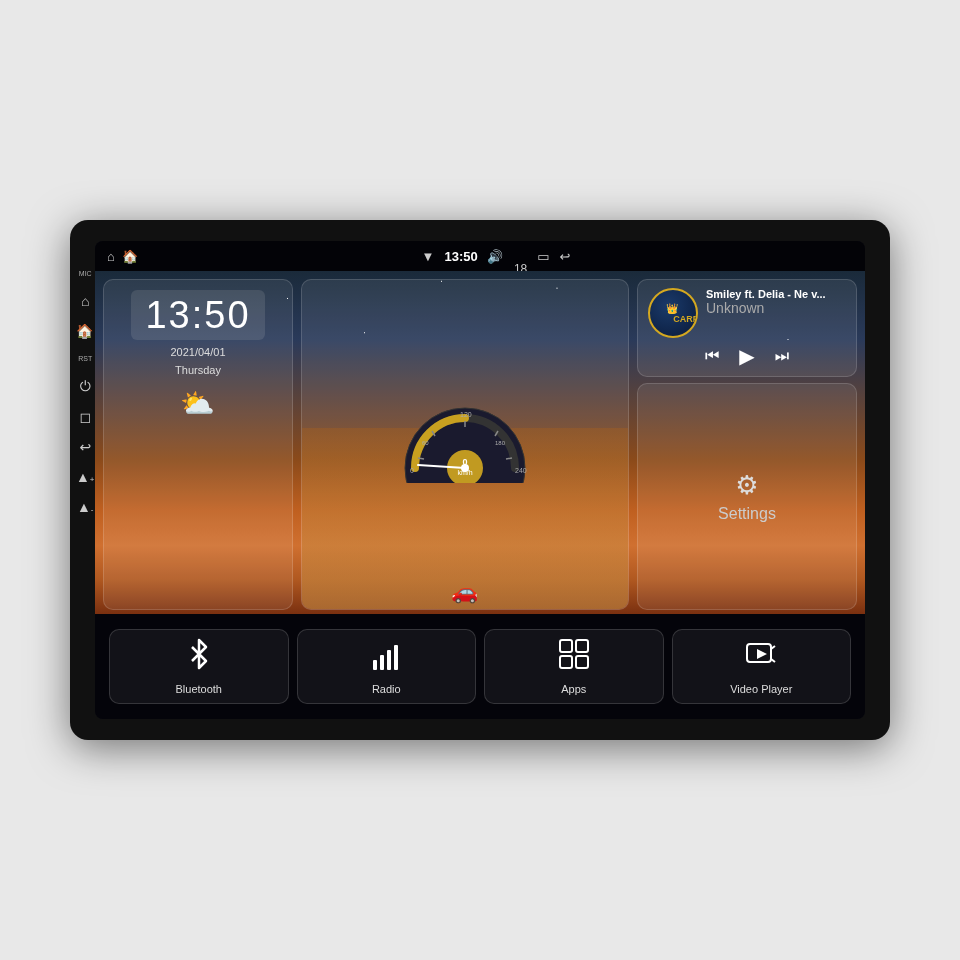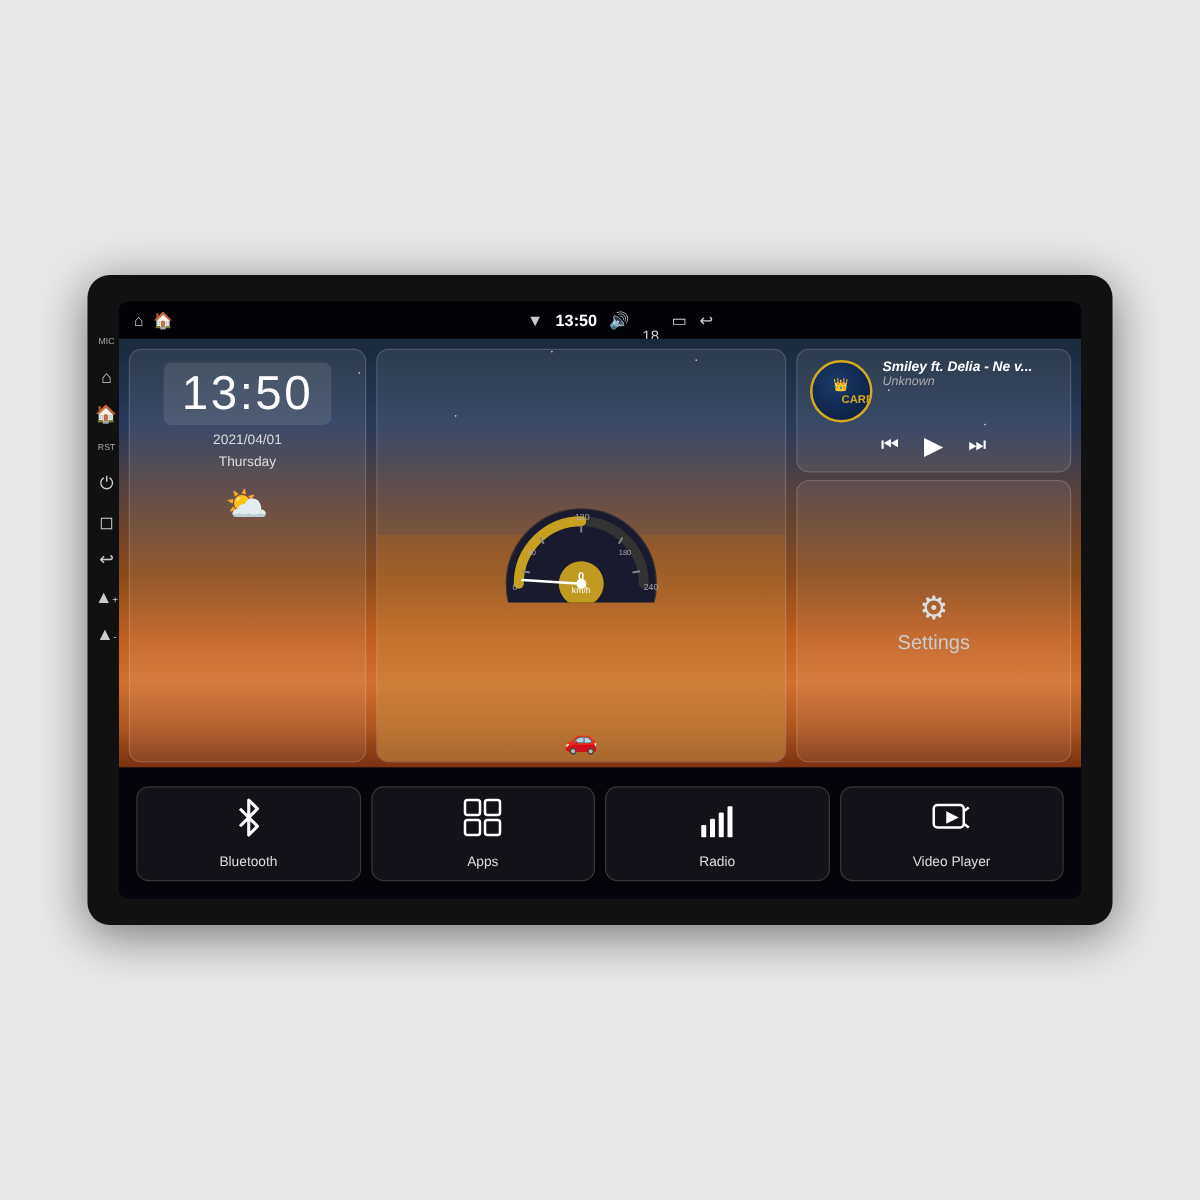--- a/index.html
+++ b/index.html
@@ -249,35 +249,34 @@
     .logo-text {
       color: #d4a820;
       font-size: 9px;
       font-weight: bold;
       text-align: center;
       margin-left: 32px;
     }
 
     .music-info {
       flex: 1;
-      font-style: italic;
     }
 
     .music-title {
       color: #fff;
       font-size: 11px;
       font-weight: bold;
       white-space: nowrap;
       overflow: hidden;
       text-overflow: ellipsis;
     }
 
     .music-artist {
       color: #aaa;
-      font-size: 10px;
+      font-size: 14px;
     }
 
     .music-controls {
       display: flex;
       justify-content: center;
       gap: 20px;
       align-items: center;
       margin-top: 2px;
     }
 
@@ -483,39 +482,39 @@
           <svg width="32" height="32" viewBox="0 0 32 32">
             <polyline points="9,9 23,23 16,30 16,2 23,9 9,23" fill="none" stroke="#fff" stroke-width="2.5" stroke-linejoin="round"></polyline>
           </svg>
         </span>
         <span class="nav-label">Bluetooth</span>
       </div>
 
       <div class="nav-item">
         <span class="nav-icon">
           <svg width="32" height="32" viewBox="0 0 32 32">
+            <rect x="3" y="22" width="4" height="10" fill="#fff" rx="1"></rect>
+            <rect x="10" y="17" width="4" height="15" fill="#fff" rx="1"></rect>
+            <rect x="17" y="12" width="4" height="20" fill="#fff" rx="1"></rect>
+            <rect x="24" y="7" width="4" height="25" fill="#fff" rx="1"></rect>
+          </svg>
+        </span>
+        <span class="nav-label">Radio</span>
+      </div>
+
+      <div class="nav-item">
+        <span class="nav-icon">
+          <svg width="32" height="32" viewBox="0 0 32 32">
             <rect x="2" y="2" width="12" height="12" rx="2" fill="none" stroke="#fff" stroke-width="2"></rect>
             <rect x="18" y="2" width="12" height="12" rx="2" fill="none" stroke="#fff" stroke-width="2"></rect>
             <rect x="2" y="18" width="12" height="12" rx="2" fill="none" stroke="#fff" stroke-width="2"></rect>
             <rect x="18" y="18" width="12" height="12" rx="2" fill="none" stroke="#fff" stroke-width="2"></rect>
           </svg>
         </span>
         <span class="nav-label">Apps</span>
-      </div>
-
-      <div class="nav-item">
-        <span class="nav-icon">
-          <svg width="32" height="32" viewBox="0 0 32 32">
-            <rect x="3" y="22" width="4" height="10" fill="#fff" rx="1"></rect>
-            <rect x="10" y="17" width="4" height="15" fill="#fff" rx="1"></rect>
-            <rect x="17" y="12" width="4" height="20" fill="#fff" rx="1"></rect>
-            <rect x="24" y="7" width="4" height="25" fill="#fff" rx="1"></rect>
-          </svg>
-        </span>
-        <span class="nav-label">Radio</span>
       </div>
 
       <div class="nav-item">
         <span class="nav-icon">
           <svg width="32" height="32" viewBox="0 0 32 32">
             <rect x="2" y="6" width="24" height="18" rx="3" fill="none" stroke="#fff" stroke-width="2"></rect>
             <polygon points="12,11 22,16 12,21" fill="#fff"></polygon>
             <line x1="26" y1="11" x2="30" y2="8" stroke="#fff" stroke-width="2"></line>
             <line x1="26" y1="21" x2="30" y2="24" stroke="#fff" stroke-width="2"></line>
           </svg>

